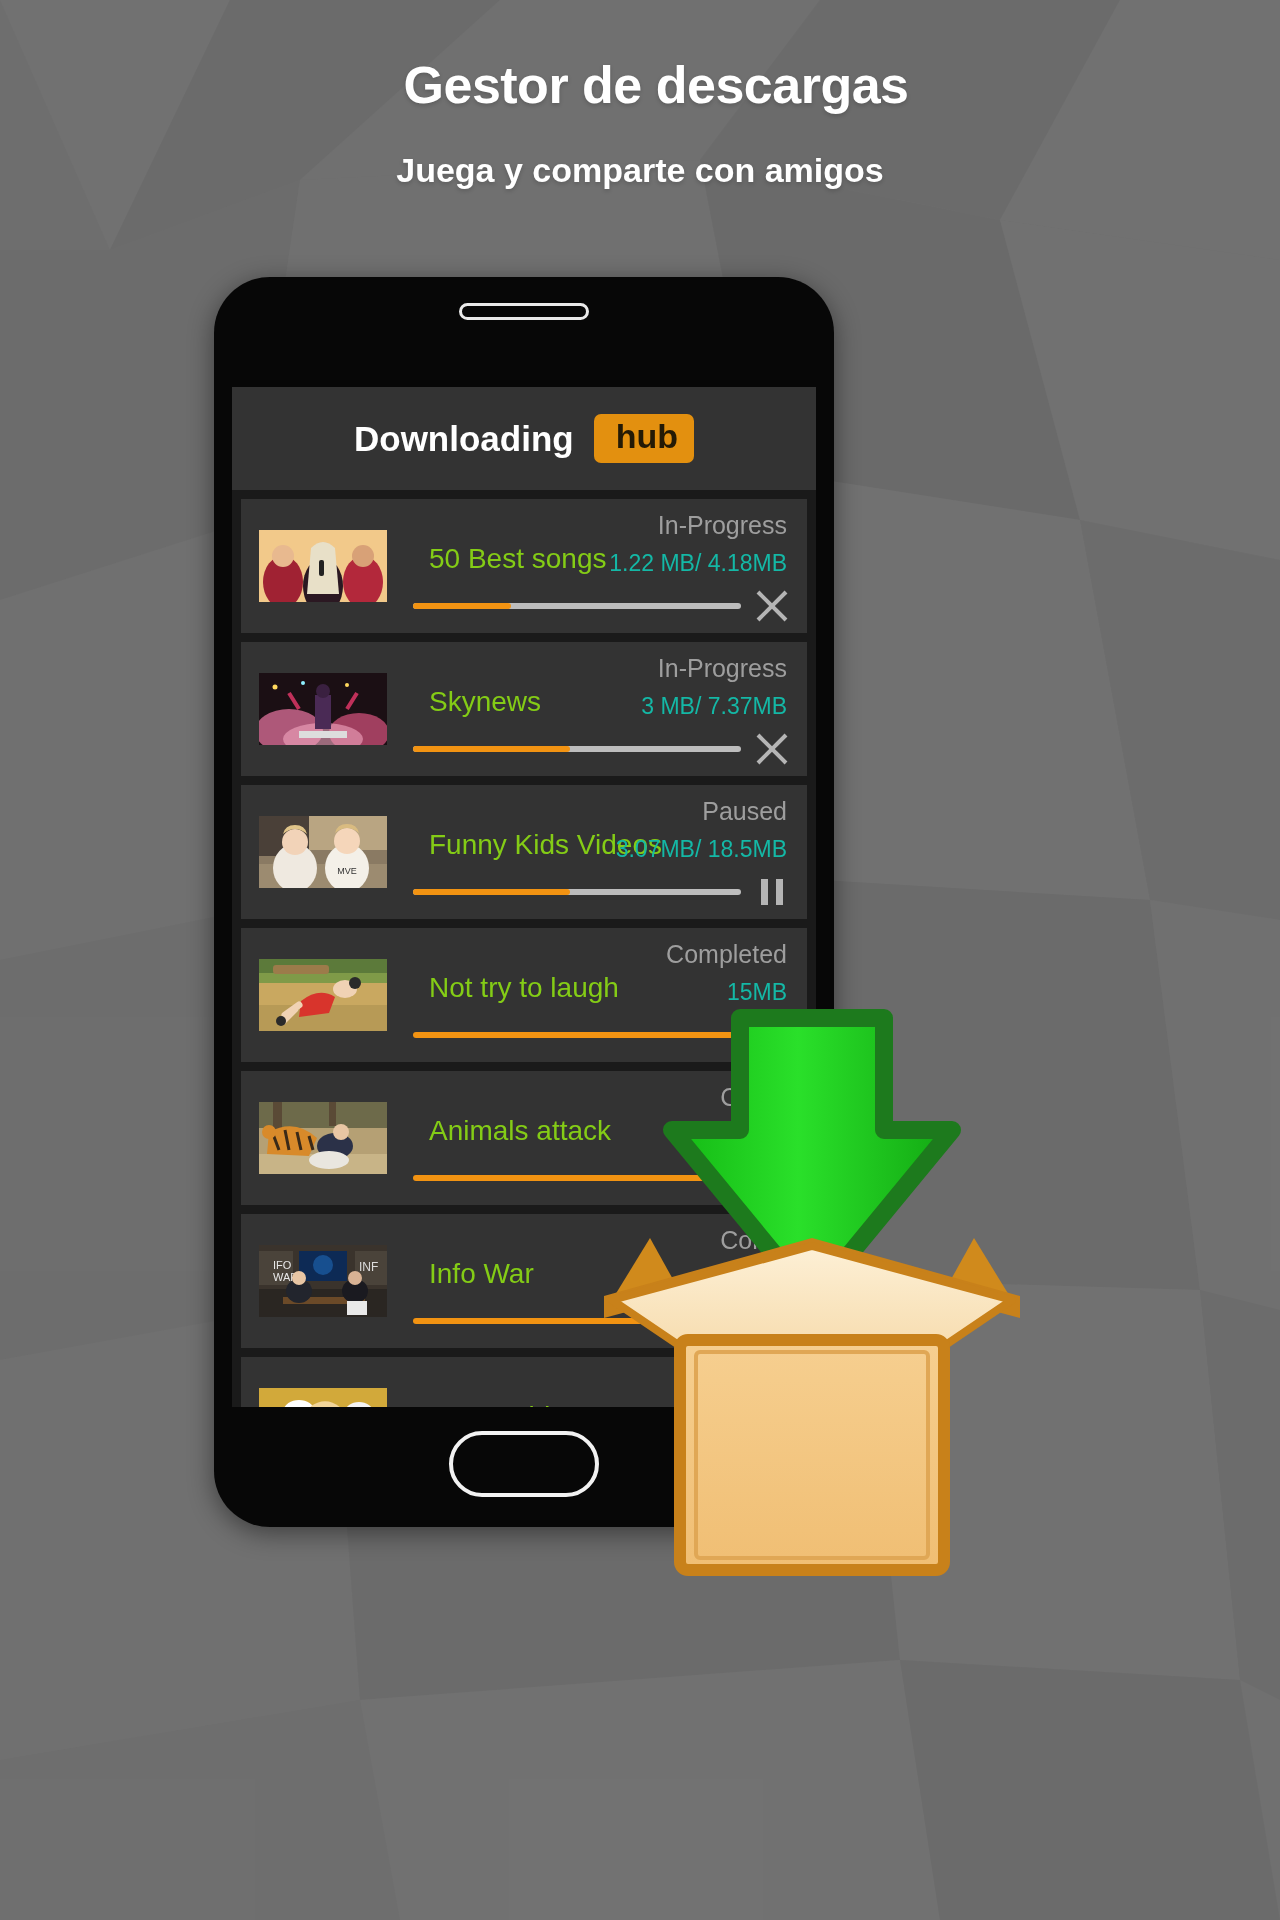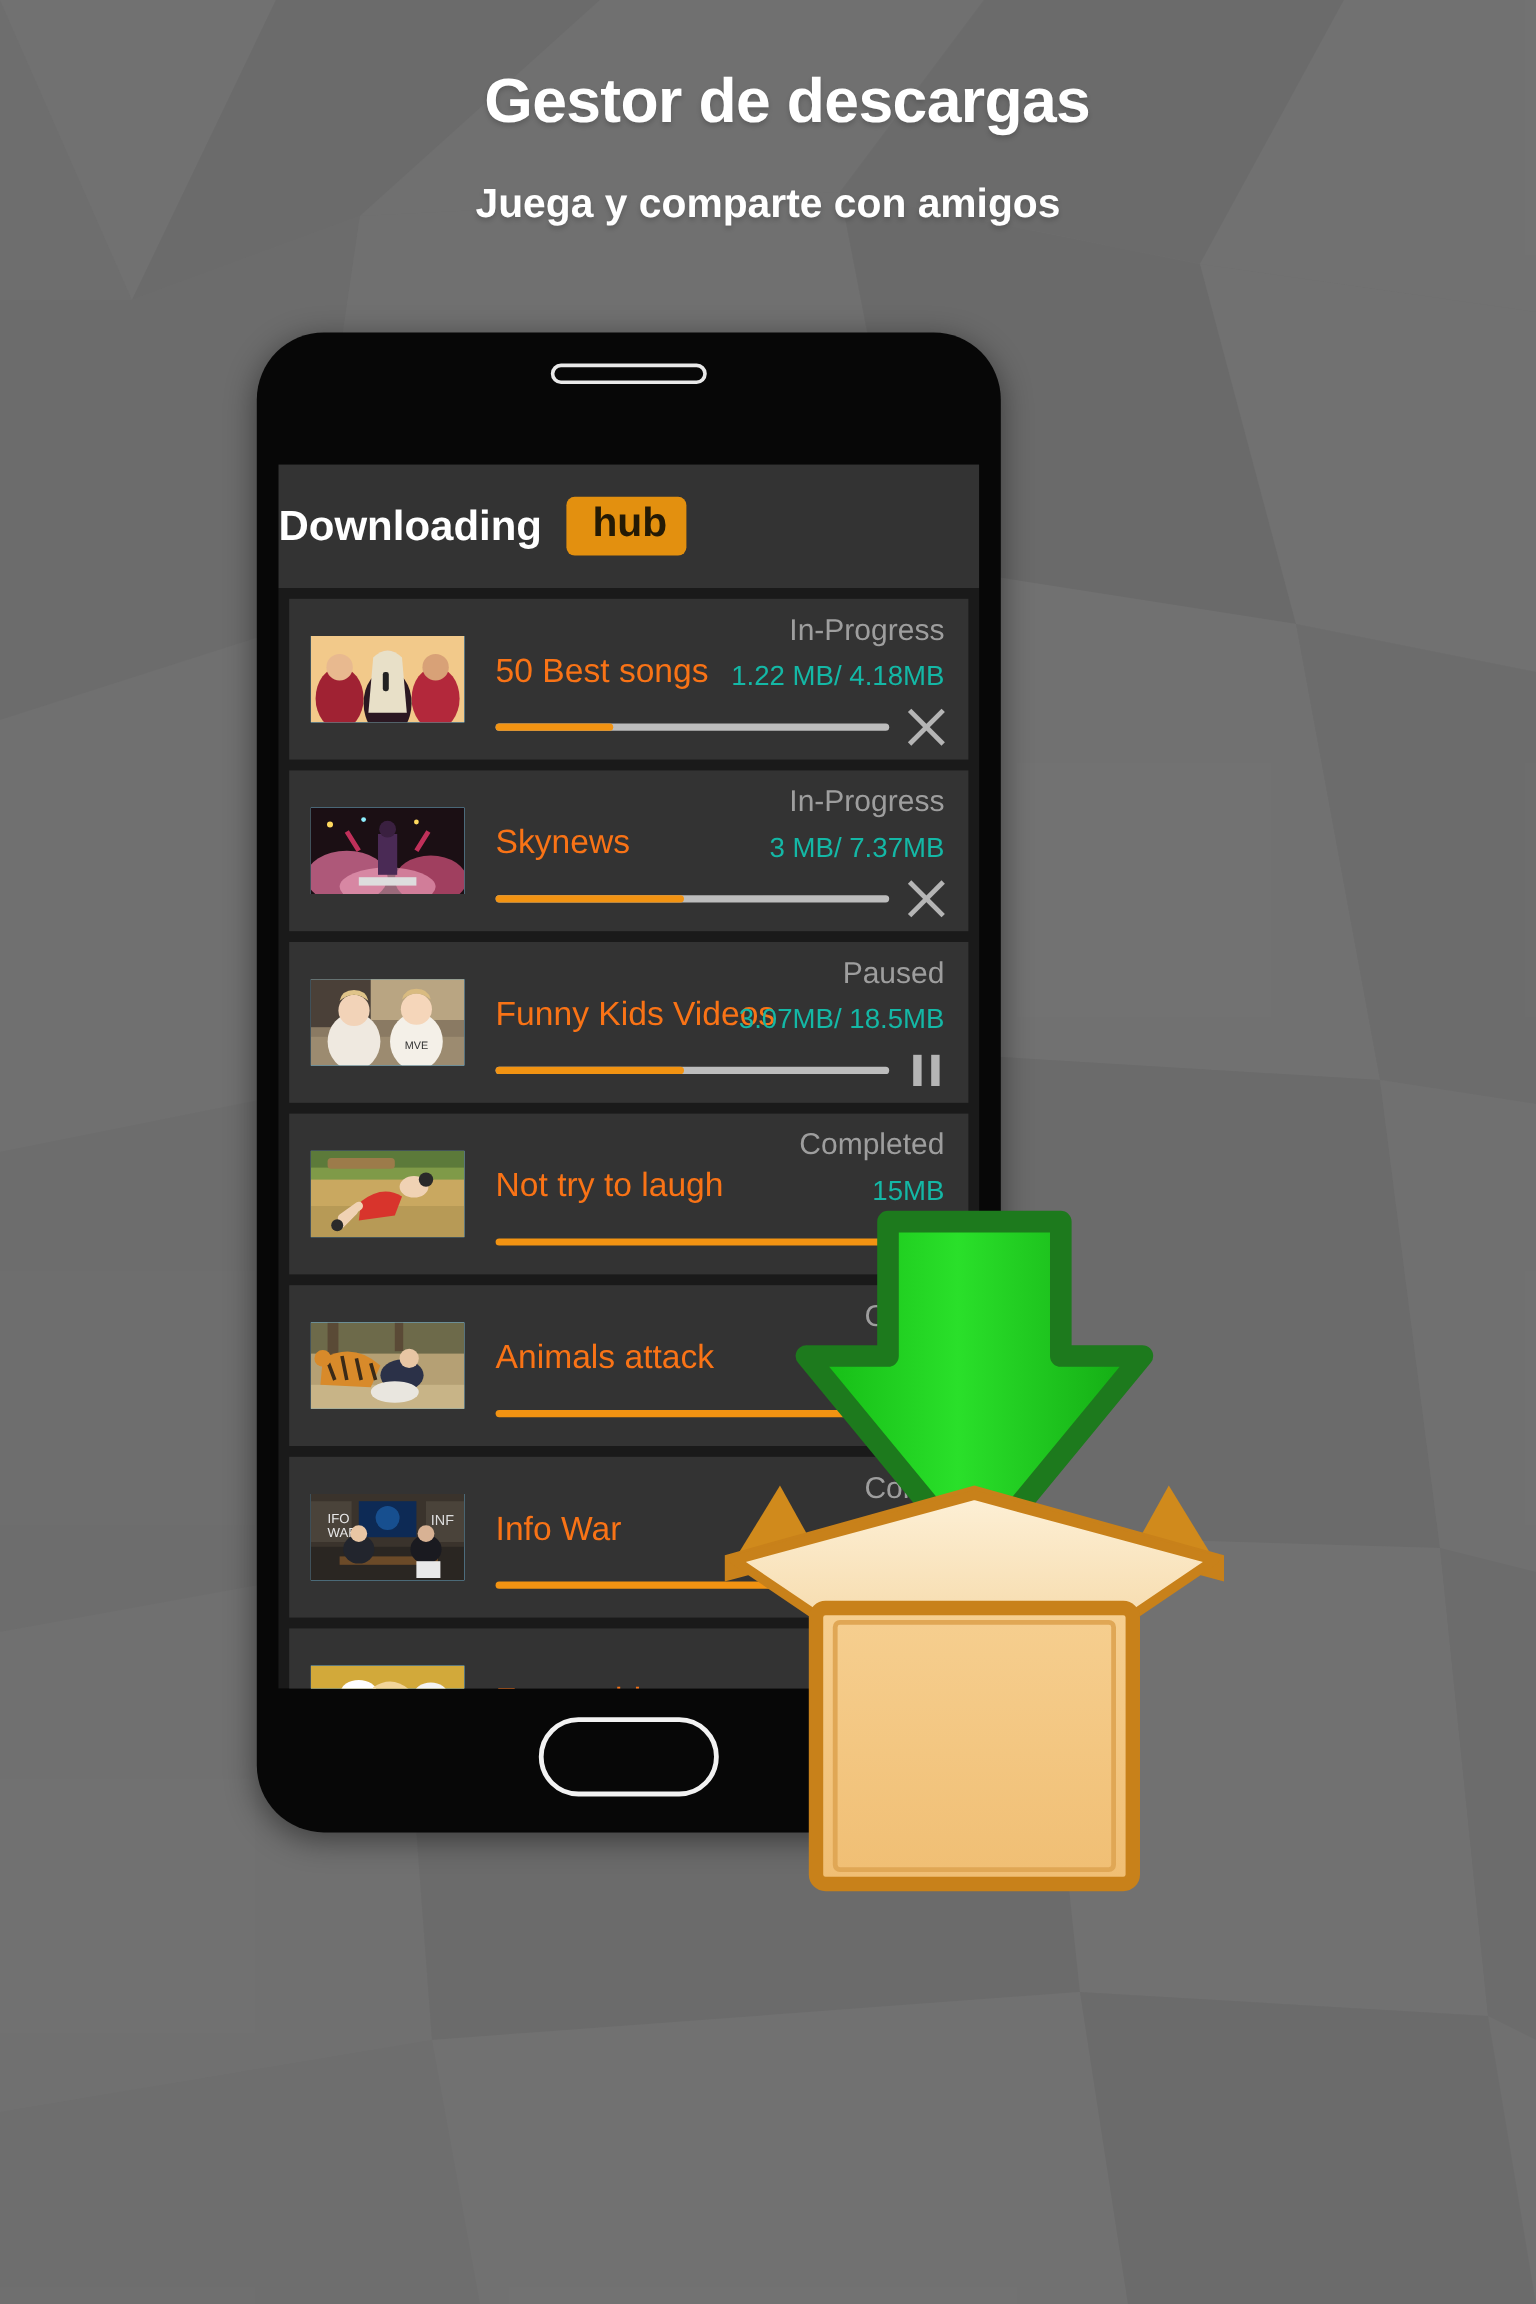--- a/index.html
+++ b/index.html
@@ -73,21 +73,21 @@
     height: 1020px;
     background: #1a1a1a;
     overflow: hidden;
   }
 
   .app-header {
     height: 103px;
     background: #333333;
     display: flex;
     align-items: center;
-    justify-content: flex-start;
+    justify-content: center;
     gap: 20px;
   }
   .app-header-title {
     font-size: 35px;
     font-weight: bold;
     color: #ffffff;
   }
   .app-header-badge {
     background: #e3900f;
     color: #241a05;
@@ -121,24 +121,24 @@
 
   .dl-body {
     flex: 1;
     height: 100%;
     position: relative;
     margin-left: 26px;
     margin-right: 14px;
   }
   .dl-title {
     position: absolute;
-    left: 0;
+    left: 16px;
     top: 44px;
     font-size: 28px;
-    color: #f97316;
+    color: #84cc16;
     white-space: nowrap;
   }
   .dl-status {
     position: absolute;
     right: 6px;
     top: 12px;
     font-size: 25px;
     color: #9e9e9e;
     white-space: nowrap;
   }

